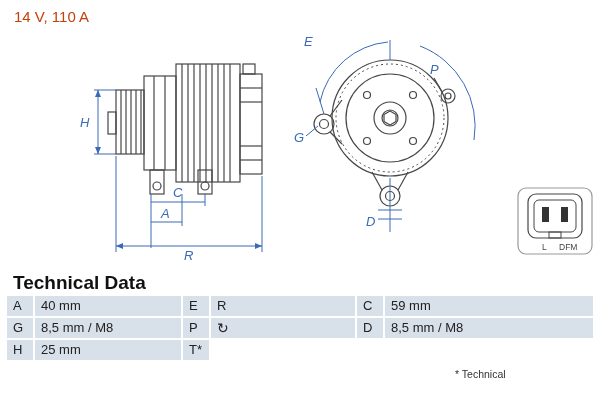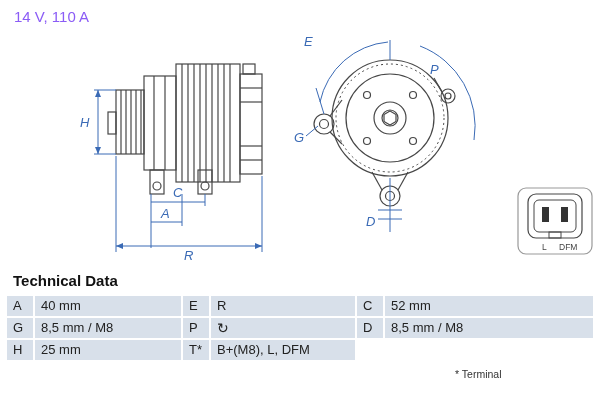--- a/index.html
+++ b/index.html
@@ -1,21 +1,21 @@
 <!DOCTYPE html>
 <html><head>
 <meta charset="utf-8">
 <style>
   html,body{margin:0;padding:0;background:#fff;font-family:"Liberation Sans",sans-serif;}
   #canvas{position:relative;width:600px;height:400px;background:#fff;overflow:hidden;}
-  .title{position:absolute;left:14px;top:8px;font-size:15px;color:#8b5cf6;}
+  .title{position:absolute;left:14px;top:8px;font-size:15px;color:#c2410c;}
   svg{position:absolute;left:0;top:26px;}
   .dim-label{font-size:13px;font-style:italic;fill:#3a6ab5;}
   .pin-label{font-size:8.5px;fill:#444;font-style:normal;}
-  .tech-heading{position:absolute;left:13px;top:272px;font-size:15px;font-weight:bold;color:#111;}
+  .tech-heading{position:absolute;left:13px;top:272px;font-size:19px;font-weight:bold;color:#111;}
   .table{position:absolute;left:7px;top:296px;width:586px;display:grid;
          grid-template-columns:26px 146px 26px 144px 26px auto;gap:2px;background:#fff;}
   .cell{background:#d8e0ea;height:20px;line-height:20px;padding:0 6px;font-size:13px;color:#222;
         white-space:nowrap;overflow:hidden;}
   .rot-icon{font-size:14px;color:#222;}
   .footnote{position:absolute;left:455px;top:368px;font-size:10.5px;color:#333;}
 </style>
 </head>
 <body>
 
@@ -166,31 +166,30 @@
   <div class="tech-heading">Technical Data</div>
 
   <div class="table">
 
     <div class="cell">A</div>
     <div class="cell">40 mm</div>
     <div class="cell">E</div>
     <div class="cell">R</div>
 
     <div class="cell">C</div>
-    <div class="cell">52 mm</div>
+    <div class="cell">59 mm</div>
     <div class="cell">G</div>
     <div class="cell">8,5 mm / M8</div>
     <div class="cell">P</div>
     <div class="cell">
       <span class="rot-icon">↻</span>
     </div>
 
     <div class="cell">D</div>
     <div class="cell">8,5 mm / M8</div>
     <div class="cell">H</div>
     <div class="cell">25 mm</div>
     <div class="cell">T*</div>
-    <div class="cell">B+(M8), L, DFM</div>
   </div>
 
-  <div class="footnote">* Terminal</div>
+  <div class="footnote">* Technical</div>
 
 </div>
 
 </body></html>

